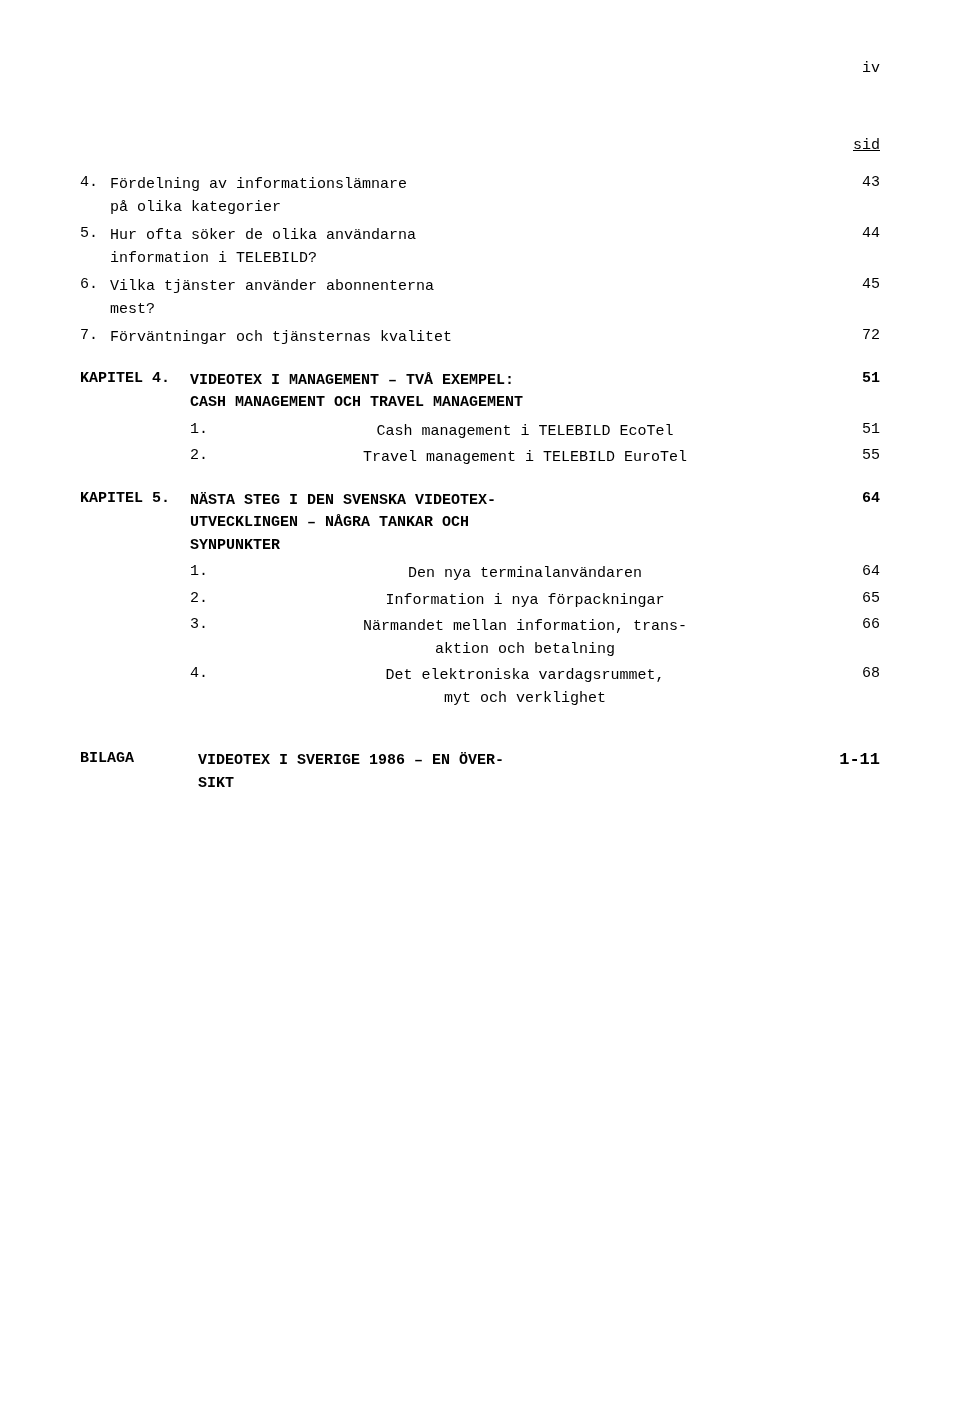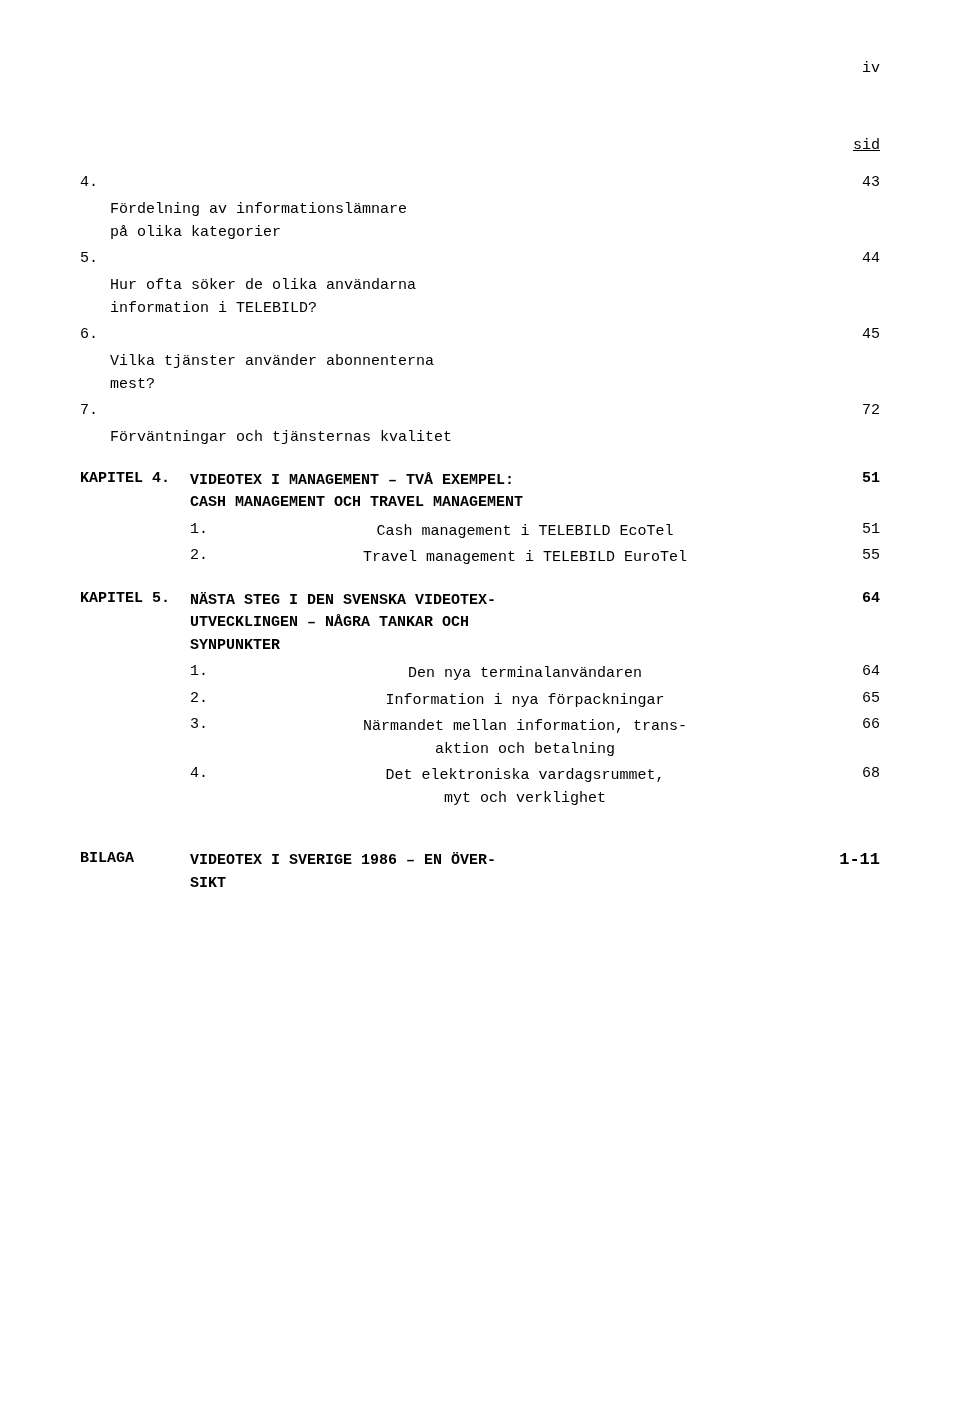--- a/index.html
+++ b/index.html
@@ -41,21 +41,20 @@
     .toc-number {
       min-width: 30px;
       flex-shrink: 0;
       font-size: 15px;
     }
 
     .toc-text {
       flex: 1;
       font-size: 15px;
       line-height: 1.5;
-      margin-top: 25px;
     }
 
     .toc-page {
       min-width: 50px;
       text-align: right;
       font-size: 15px;
       flex-shrink: 0;
     }
 
     .kapitel-entry {
@@ -116,20 +115,21 @@
       min-width: 50px;
       text-align: right;
       font-size: 15px;
       flex-shrink: 0;
     }
 
     .bilaga-entry {
       display: flex;
       align-items: flex-start;
       margin-top: 40px;
+      gap: 8px;
     }
 
     .bilaga-label {
       min-width: 110px;
       flex-shrink: 0;
       font-size: 15px;
       font-weight: bold;
     }
 
     .bilaga-text {

